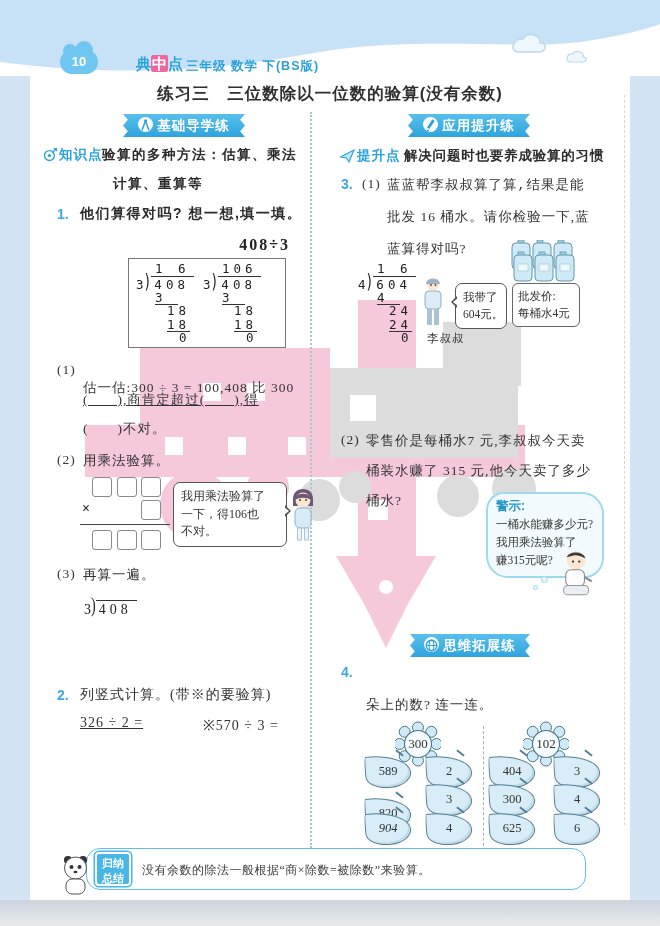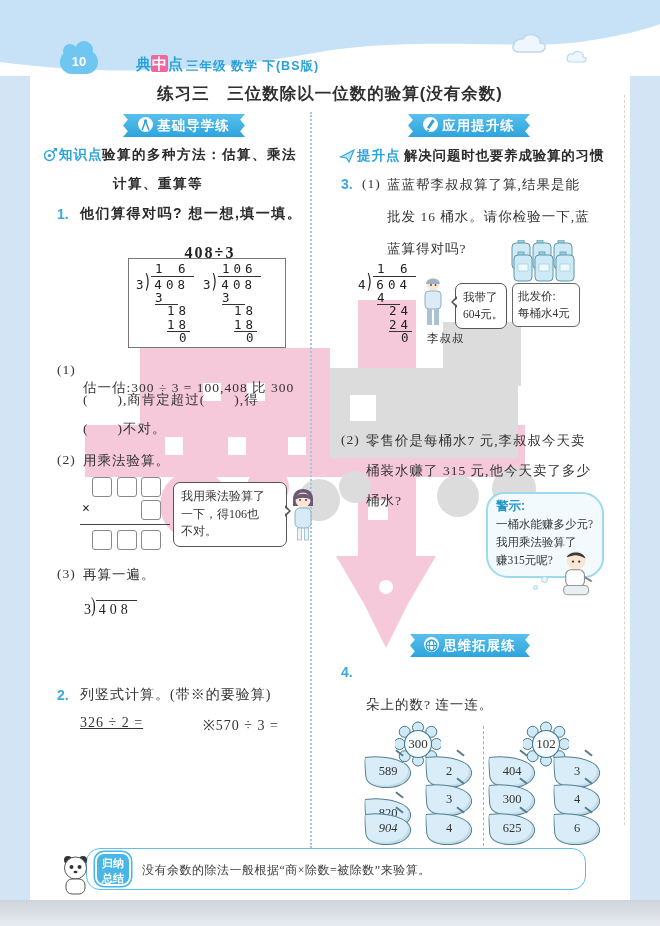--- a/index.html
+++ b/index.html
@@ -109,21 +109,21 @@
   .q4divider { position:absolute; left:483px; top:726px; height:130px; border-left:1.5px dashed #9fb3bf; }
 
   
   .col-divider { left:310px; top:112px; height:736px; border-left:2px dotted #a6c6da; }
   .trim-edge { left:624px; top:95px; height:730px; border-left:1px dashed #d6c9c9; opacity:.8; }
 
   
   .sumbox { left:86px; top:848px; width:500px; height:42px; background:#fff;
             border:1.8px solid #5ec1ea; border-radius:14px; }
   .sumbadge { left:95px; top:852px; width:36px; height:34px; background:#48b7e8; border:2px solid #fff;
-              box-shadow:0 0 0 1.5px #48b7e8; border-radius:9px; color:#fff; font-size:11px;
+              box-shadow:0 0 0 1.5px #48b7e8; border-radius:4px; color:#fff; font-size:11px;
               font-weight:bold; text-align:center; line-height:15px; padding-top:2px; }
   .sumtext { left:142px; top:862px; font-family:"Liberation Serif","DejaVu Serif",serif;
              font-size:12px; color:#3c3c3c; letter-spacing:0.5px; }
 </style>
 </head>
 <body>
 
 <div class="page">
 
   <svg class="z sky" width="660" height="80" viewBox="0 0 660 80">
@@ -195,21 +195,21 @@
     <div class="z ktext" style="left:113px;top:175px;">计算、重算等</div>
 
     <svg class="z" style="left:339px;top:149px;" width="17" height="14" viewBox="0 0 16 14">
       <path d="M1 8 L14.5 1 L9.5 13 L7 9 Z" fill="#bfe6f7" stroke="#2aa3dc" stroke-width="1.1"></path>
     </svg>
     <div class="z klabel" style="left:357px;top:147px;">提升点</div>
     <div class="z ktext" style="left:404px;top:147px;letter-spacing:0.8px;">解决问题时也要养成验算的习惯</div>
 
     <div class="z qnum" style="left:57px;top:206px;">1.</div>
     <div class="z prompt" style="left:80px;top:205px;">他们算得对吗? 想一想,填一填。</div>
-    <div class="z expr" style="left:130px;top:244px;width:160px;text-align:center;">408÷3</div>
+    <div class="z expr" style="left:130px;top:236px;width:160px;text-align:right;">408÷3</div>
 
     <div class="z divbox"></div>
     <div class="ld" style="left:136px;top:262px;">
       <div class="row q">1 6</div>
       <div class="row head"><span class="dvs">3</span><span class="br">)</span><span class="dvd">408</span></div>
       <div class="row s"><span class="u w2">3</span></div>
       <div class="row s ind1">18</div>
       <div class="row s"><span class="u m1">18</span></div>
       <div class="row s ind2">0</div>
     </div>
@@ -217,21 +217,21 @@
       <div class="row q">106</div>
       <div class="row head"><span class="dvs">3</span><span class="br">)</span><span class="dvd">408</span></div>
       <div class="row s"><span class="u w2">3</span></div>
       <div class="row s ind1">18</div>
       <div class="row s"><span class="u m1">18</span></div>
       <div class="row s ind2">0</div>
     </div>
 
     <div class="z body" style="left:57px;top:362px;">(1)</div>
     <div class="z body" style="left:83px;top:344px;margin-top:35px;">估一估:300 ÷ 3 = 100,408 比 300</div>
-    <div class="z body" style="left:83px;top:391px;">(　　),商肯定超过(　　),得</div>
+    <div class="z body" style="left:83px;top:391px;text-decoration:underline;">(　　),商肯定超过(　　),得</div>
     <div class="z body" style="left:83px;top:420px;">(　　)不对。</div>
 
     <div class="z body" style="left:57px;top:452px;">(2)</div>
     <div class="z body" style="left:83px;top:452px;">用乘法验算。</div>
 
     <div class="mbox" style="left:92px;top:477px;"></div>
     <div class="mbox" style="left:117px;top:477px;"></div>
     <div class="mbox" style="left:141px;top:477px;"></div>
     <div class="z expr" style="left:82px;top:501px;font-size:14px;">×</div>
     <div class="mbox" style="left:141px;top:500px;"></div>
@@ -256,21 +256,21 @@
     <div class="z body" style="left:83px;top:566px;">再算一遍。</div>
     <div class="z stub" style="left:84px;top:600px;"><span>3</span><span class="br">)</span><span class="dvd">408</span></div>
 
     <div class="z qnum" style="left:57px;top:687px;">2.</div>
     <div class="z body" style="left:80px;top:686px;font-size:14px;">列竖式计算。(带※的要验算)</div>
     <div class="z body" style="left:80px;top:715px;font-size:14px;text-decoration:underline;">326 ÷ 2 =</div>
     <div class="z body" style="left:203px;top:715px;font-size:14px;">※570 ÷ 3 =</div>
 
     <div class="z qnum" style="left:341px;top:176px;">3.</div>
     <div class="z body" style="left:362px;top:176px;">(1)</div>
-    <div class="z body" style="left:387px;top:176px;">蓝蓝帮李叔叔算了算,结果是能</div>
+    <div class="z body" style="left:387px;top:176px;font-family:Liberation Mono, monospace;">蓝蓝帮李叔叔算了算,结果是能</div>
     <div class="z body" style="left:387px;top:208px;">批发 16 桶水。请你检验一下,蓝</div>
     <div class="z body" style="left:387px;top:240px;">蓝算得对吗?</div>
 
     <div class="ld" style="left:358px;top:262px;">
       <div class="row q">1 6</div>
       <div class="row head"><span class="dvs">4</span><span class="br">)</span><span class="dvd">604</span></div>
       <div class="row s"><span class="u w2">4</span></div>
       <div class="row s ind1">24</div>
       <div class="row s"><span class="u m1">24</span></div>
       <div class="row s ind2">0</div>

